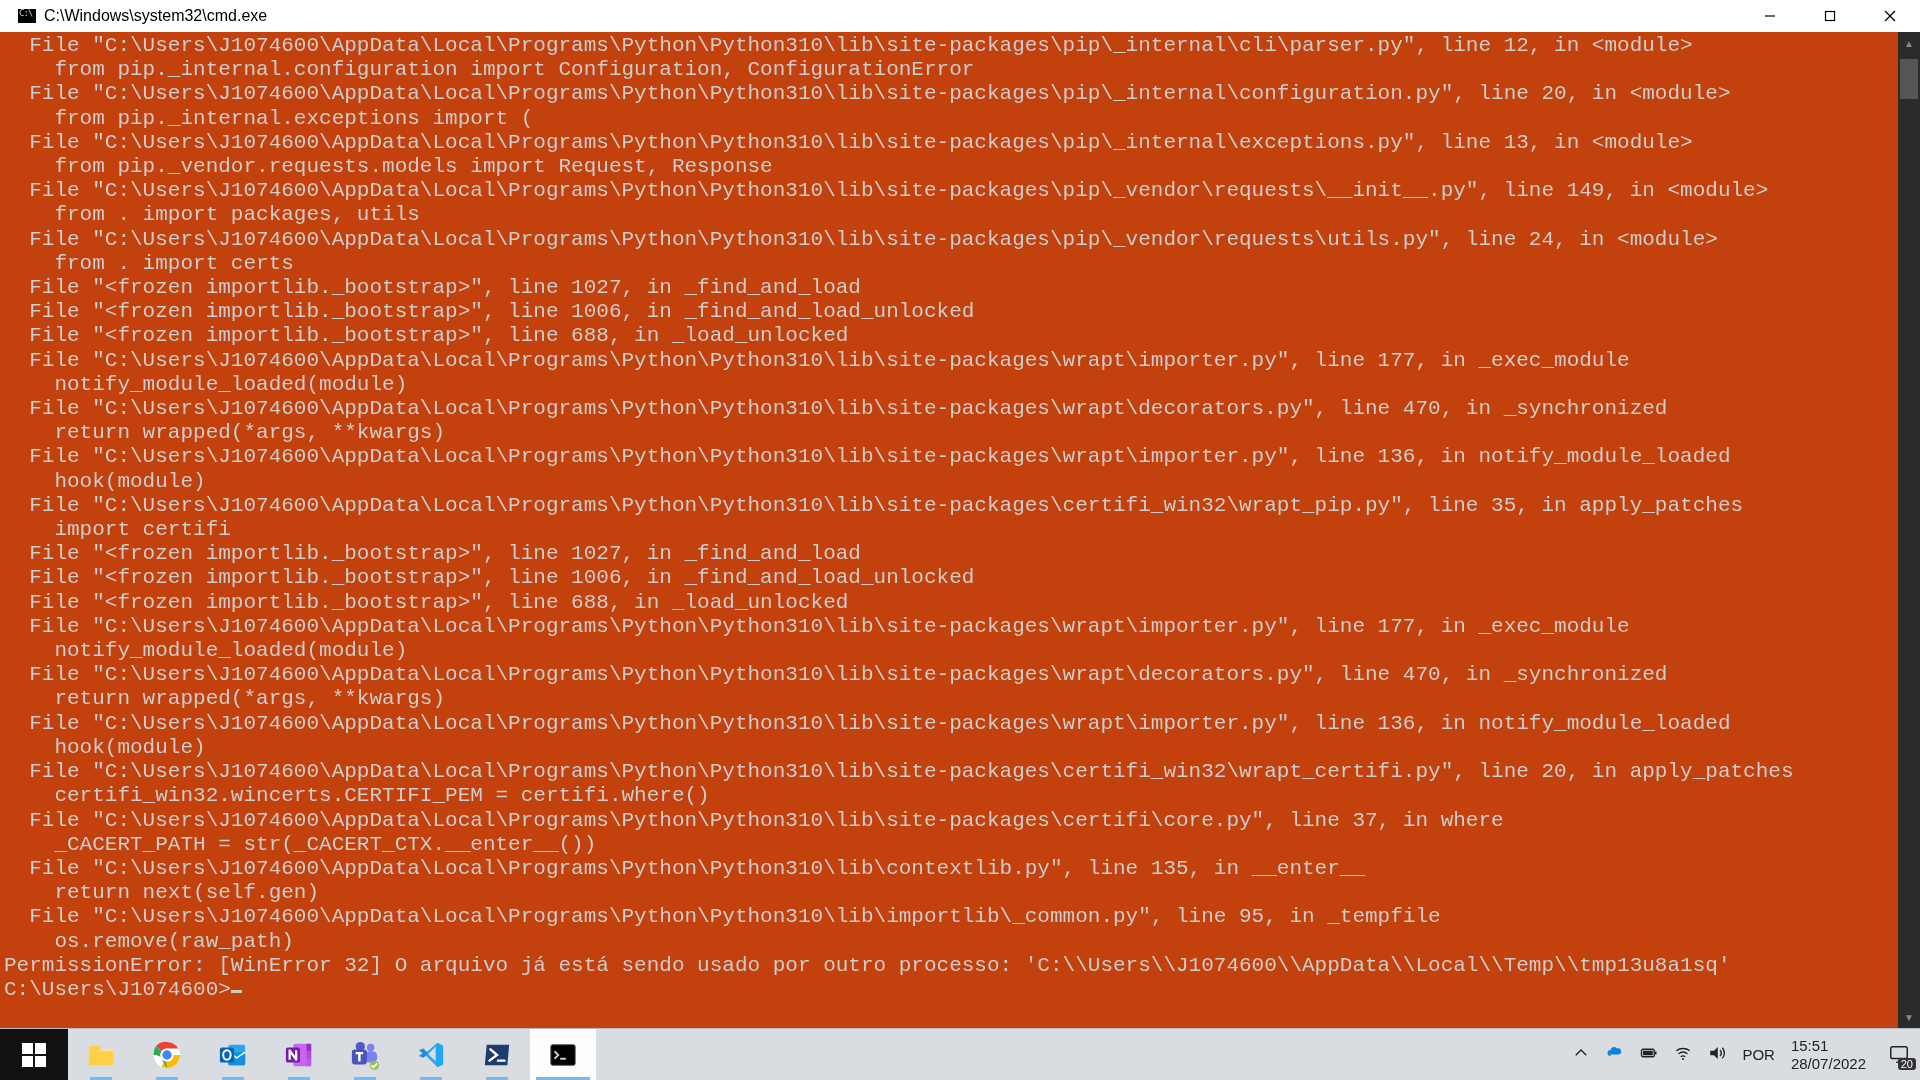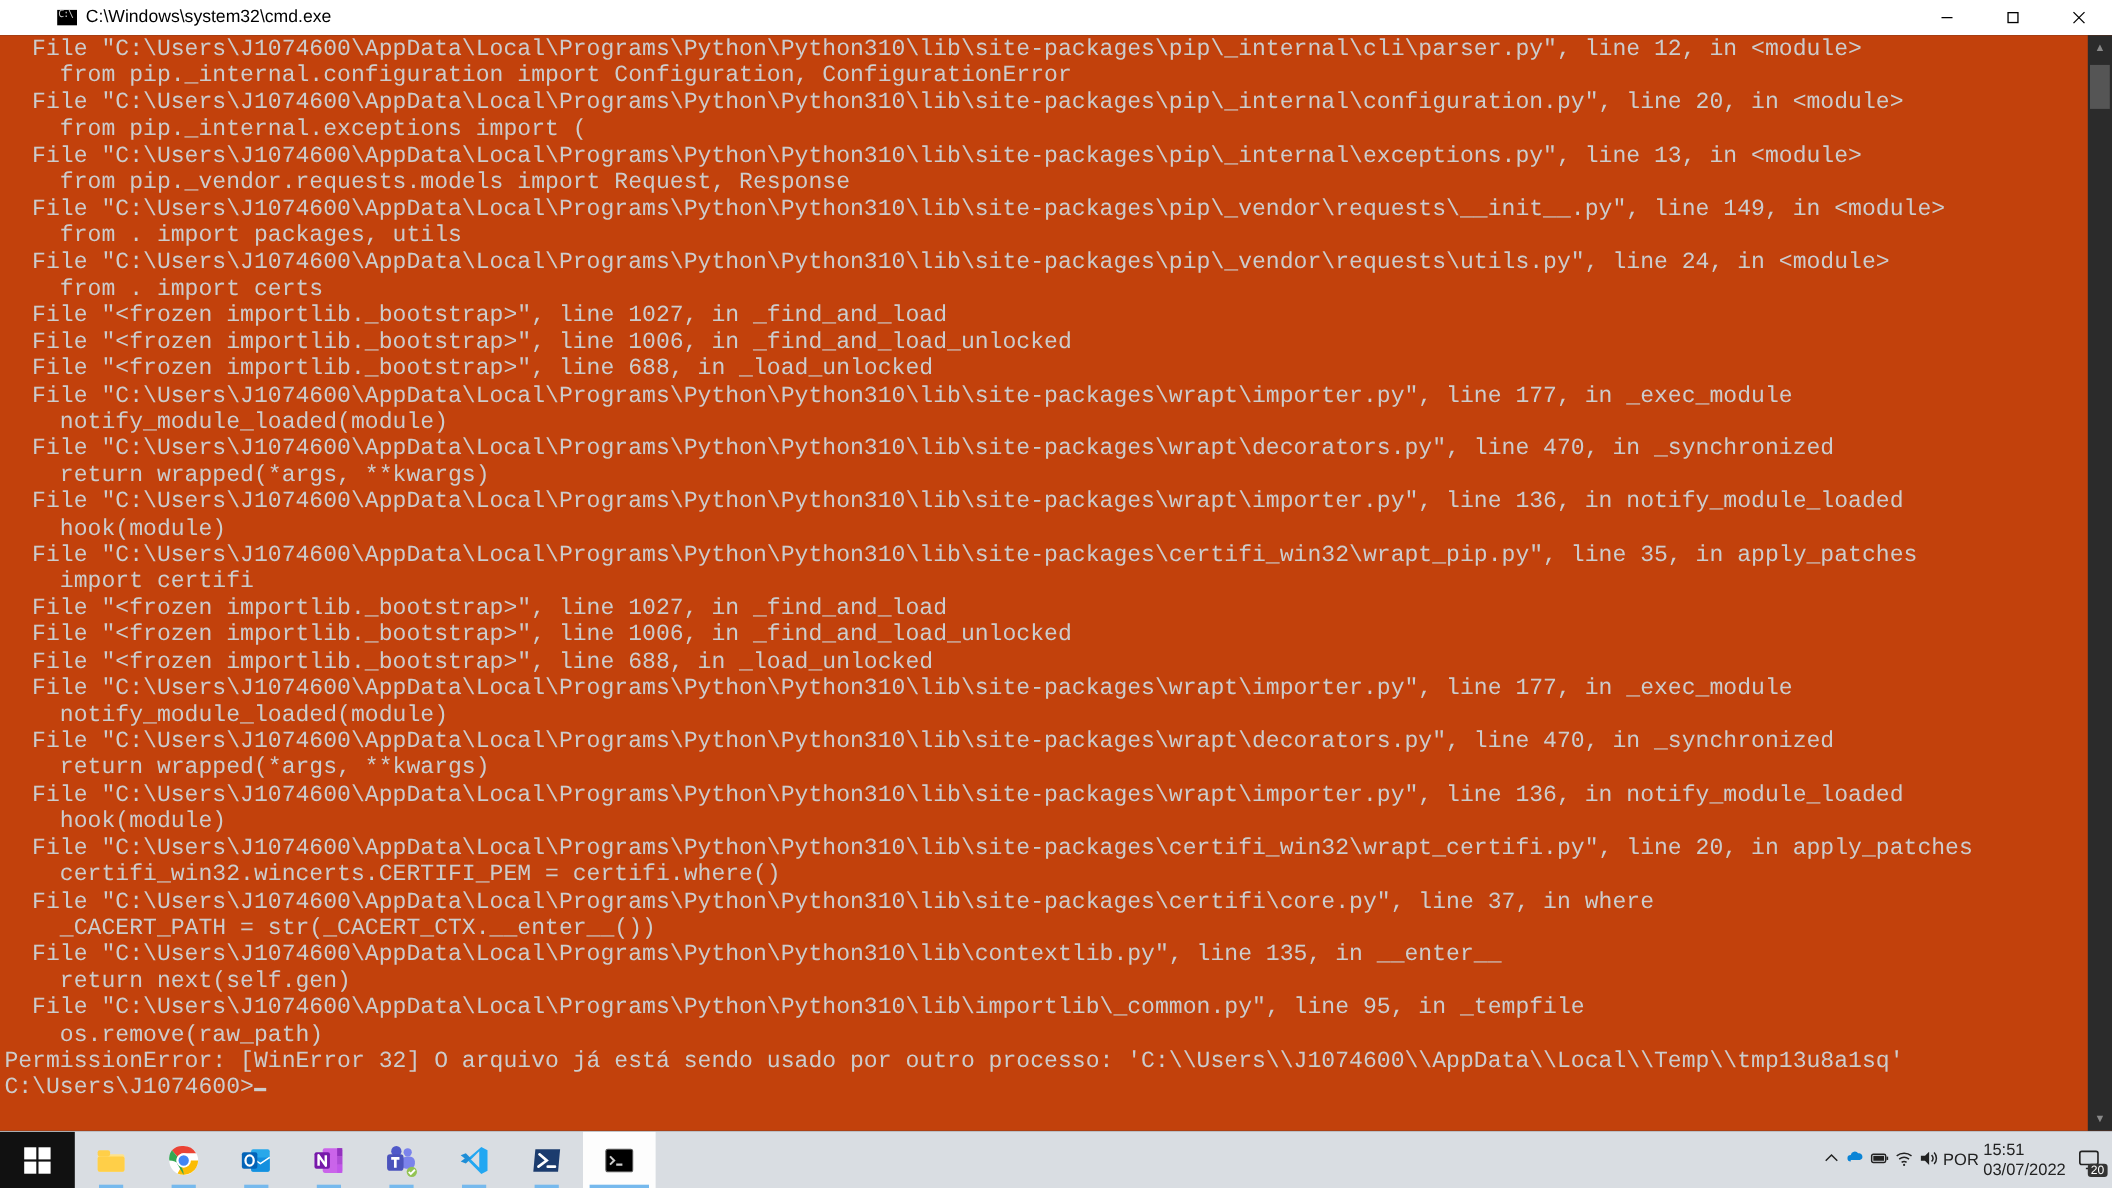--- a/index.html
+++ b/index.html
@@ -18,21 +18,20 @@
     display: flex;
     align-items: center;
     justify-content: space-between;
     user-select: none;
   }
   .titlebar .left {
     display: flex;
     align-items: center;
     gap: 8px;
     padding-left: 18px;
-    margin-left: 34px;
   }
   .cmd-glyph {
     width: 18px; height: 14px;
     background: #000;
     position: relative;
     display: inline-block;
   }
   .cmd-glyph::before {
     content: "C:\\";
     position: absolute;
@@ -159,21 +158,21 @@
     background:#76b9ed;
   }
   .task-item.narrow .underline { left: 22px; right: 22px; }
 
   .icon-box { width: 34px; height: 34px; display:flex; align-items:center; justify-content:center; }
 
   .tray {
     margin-left: auto;
     display: flex;
     align-items: center;
-    gap: 4px;
+    gap: 16px;
     padding-right: 8px;
     color: #222;
     font-size: 15px;
   }
   .tray svg { width:18px; height:18px; stroke:#222; stroke-width:1.8; fill:none; }
   .clock { text-align: left; line-height: 18px; font-size: 15px; padding-right:6px; }
   .notif {
     position: relative;
     width: 24px; height: 24px;
   }
@@ -356,21 +355,21 @@
     <span>
       <svg viewBox="0 0 24 24">
           <polygon points="3 9 3 15 8 15 13 20 13 4 8 9" fill="#222" stroke="none"></polygon>
           <path d="M16 8a6 6 0 010 8"></path>
           <path d="M19 5a10 10 0 010 14"></path>
         </svg>
     </span>
     <span>POR</span>
     <div class="clock">
       <div>15:51</div>
-      <div>03/07/2022</div>
+      <div>28/07/2022</div>
     </div>
     <div class="notif">
       <svg viewBox="0 0 24 24">
           <rect x="3" y="4" width="18" height="13" rx="2"></rect>
           <path d="M9 21h6"></path>
         </svg>
       <span class="badge">20</span>
     </div>
   </div>
 </div>

